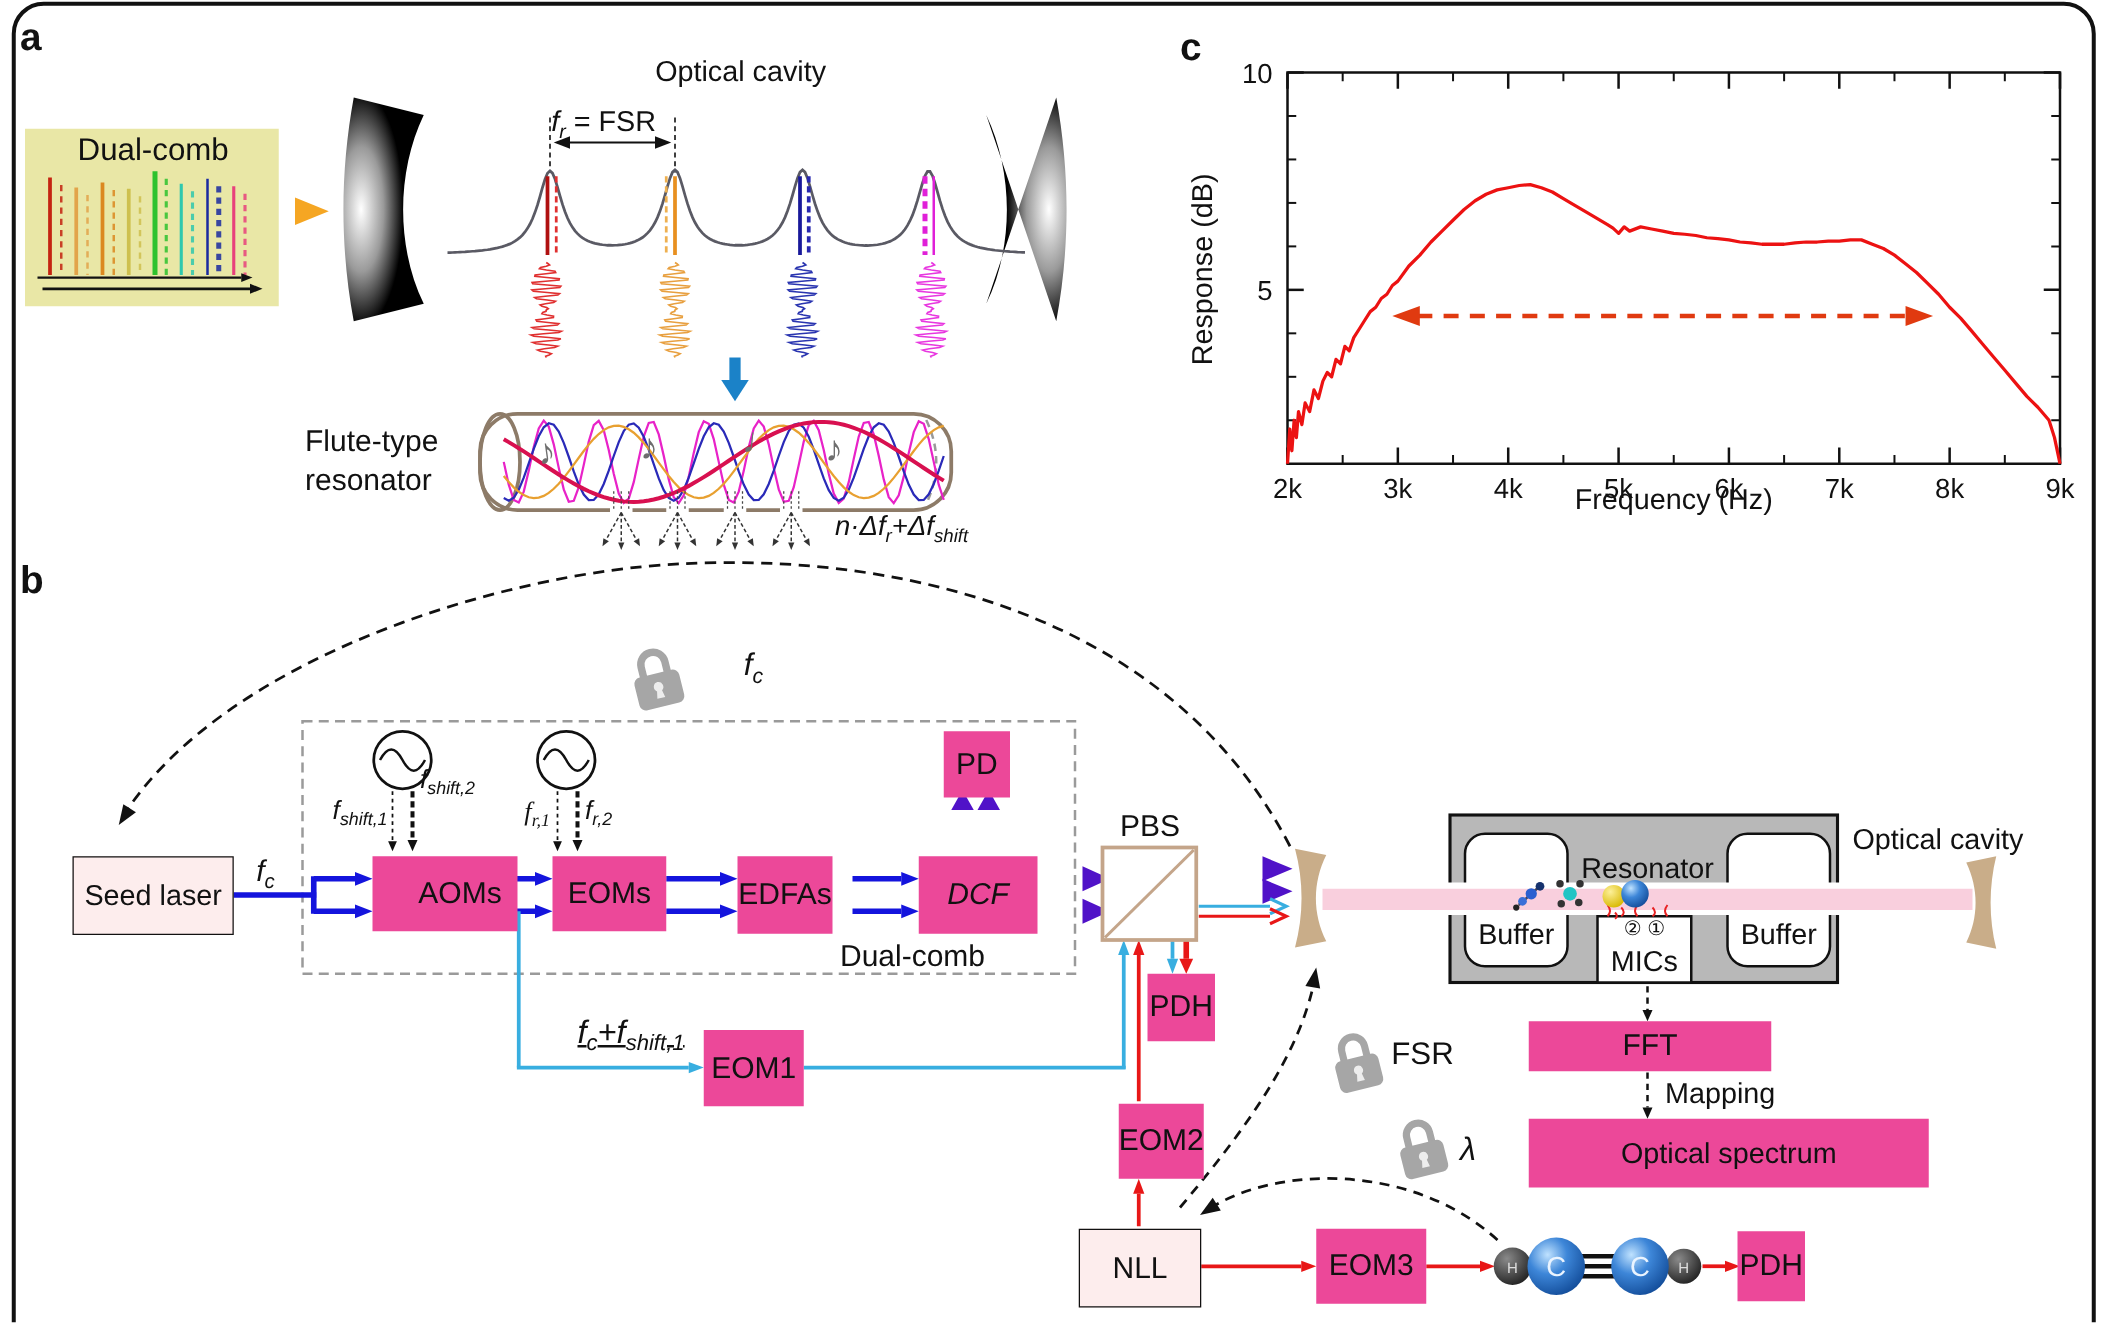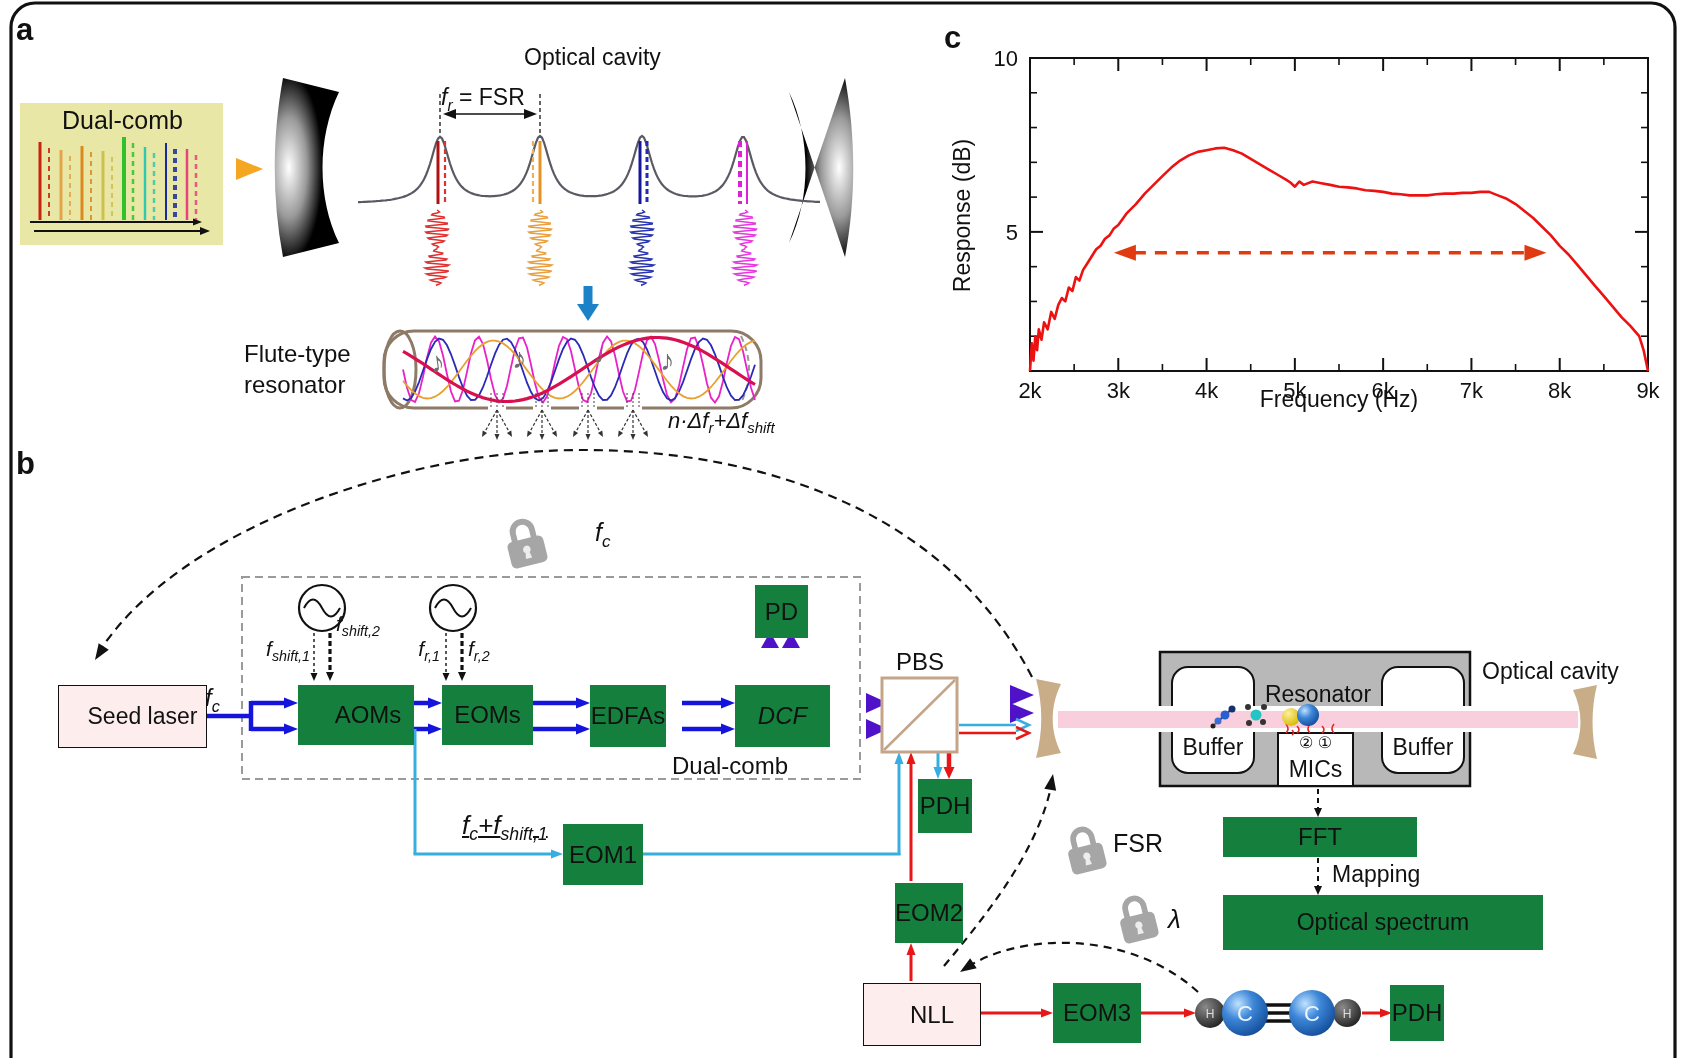--- a/index.html
+++ b/index.html
@@ -5,22 +5,22 @@
   html,body{margin:0;padding:0;background:#fff;}
   #fig{position:relative;width:1683px;height:1058px;background:#fff;overflow:hidden;
        font-family:"Liberation Sans", sans-serif;color:#111;}
   #art{position:absolute;left:0;top:0;}
   .lbl{position:absolute;white-space:nowrap;}
   .ctr{text-align:center;}
   .rgt{text-align:right;}
   .it{font-style:italic;}
   sub{font-size:68%;}
   .box{position:absolute;display:flex;align-items:center;justify-content:center;}
-  .ybox{background:#15803d;}
-  .pkbox{background:#fdeded;border:1.8px solid #111;padding-left:20px;}
+  .ybox{background:#ec4899;}
+  .pkbox{background:#fdeded;border:1.8px solid #111;}
   .panel-letter{position:absolute;font-weight:bold;font-size:31px;}
   .note{position:absolute;color:#6e6e6e;}
 </style>
 </head>
 <body>
 
 <div id="fig">
 
 <svg id="art" width="1683" height="1058">
   <defs>
@@ -448,20 +448,20 @@
 <div class="lbl ctr" style="left:1278px;top:756px;width:75px;font-size:23px;">MICs</div>
 <div class="lbl ctr" style="left:1280px;top:733px;width:71px;font-size:16px;">② ①</div>
 <div class="lbl" style="left:1482px;top:658px;font-size:23px;">Optical cavity</div>
 <div class="lbl" style="left:1332px;top:861px;font-size:23px;">Mapping</div>
 <div class="lbl" style="left:1113px;top:829px;font-size:25px;">FSR</div>
 <div class="lbl it" style="left:1168px;top:904px;font-size:26px;">λ</div>
 <div class="lbl" style="left:205px;top:684px;font-size:24px;"><span class="it">f</span><sub class="it">c</sub></div>
 <div class="lbl" style="left:595px;top:518px;font-size:25px;"><span class="it">f</span><sub class="it">c</sub></div>
 <div class="lbl rgt" style="left:236px;top:637px;width:74px;font-size:21px;"><span class="it">f</span><sub class="it">shift,1</sub></div>
 <div class="lbl" style="left:336px;top:612px;font-size:21px;"><span class="it">f</span><sub class="it">shift,2</sub></div>
-<div class="lbl rgt" style="left:398px;top:637px;width:42px;font-size:21px;"><span class="it">f</span><sub class="it">r,1</sub></div>
+<div class="lbl rgt" style="left:398px;top:637px;width:42px;font-size:21px;font-family:Liberation Serif, serif;"><span class="it">f</span><sub class="it">r,1</sub></div>
 <div class="lbl" style="left:468px;top:637px;font-size:21px;"><span class="it">f</span><sub class="it">r,2</sub></div>
 <div class="lbl" style="left:462px;top:810px;font-size:26px;text-decoration:underline;"><span class="it">f</span><sub class="it">c</sub><span class="it">+f</span><sub class="it">shift,1</sub></div>
 
 <div class="lbl ctr" style="left:1229px;top:386px;width:220px;font-size:23px;">Frequency (Hz)</div>
 <div class="lbl ctr" style="left:862px;top:202px;width:200px;font-size:23px;transform:rotate(-90deg);">Response (dB)</div>
 
 </div>
 
 </body></html>

